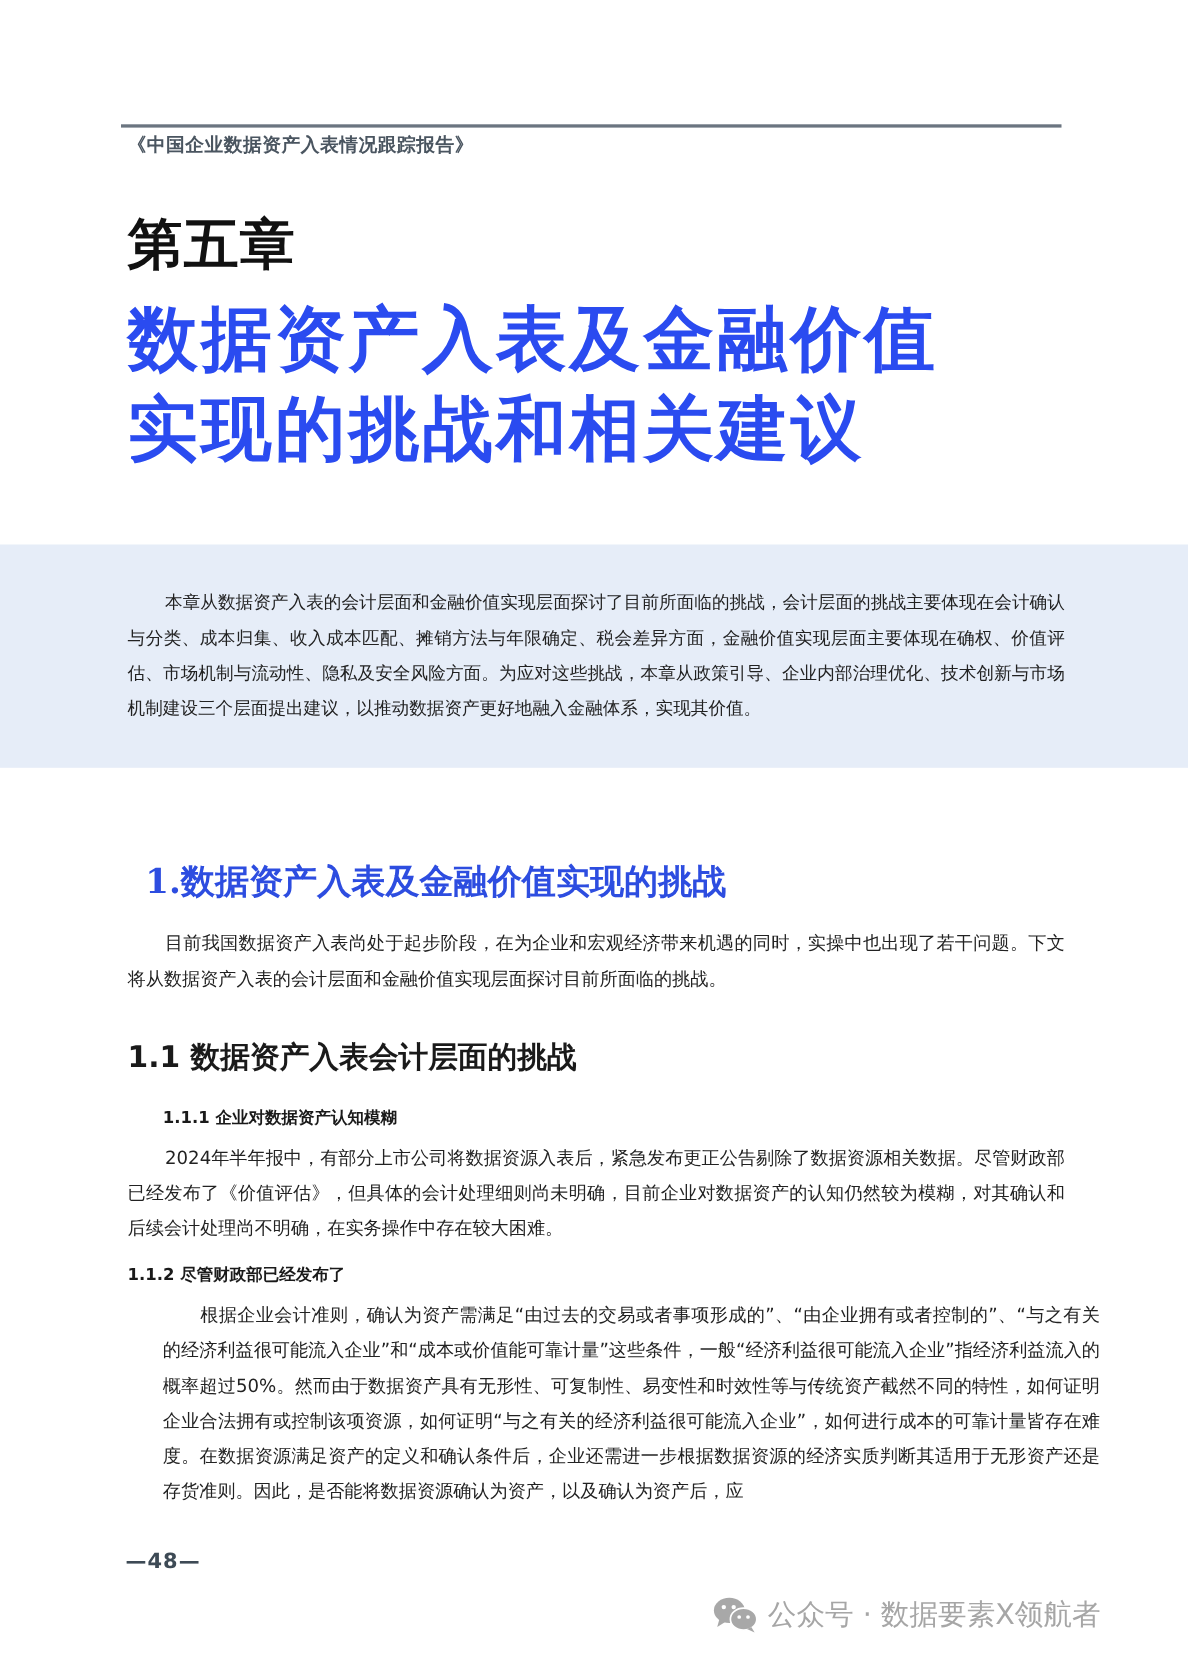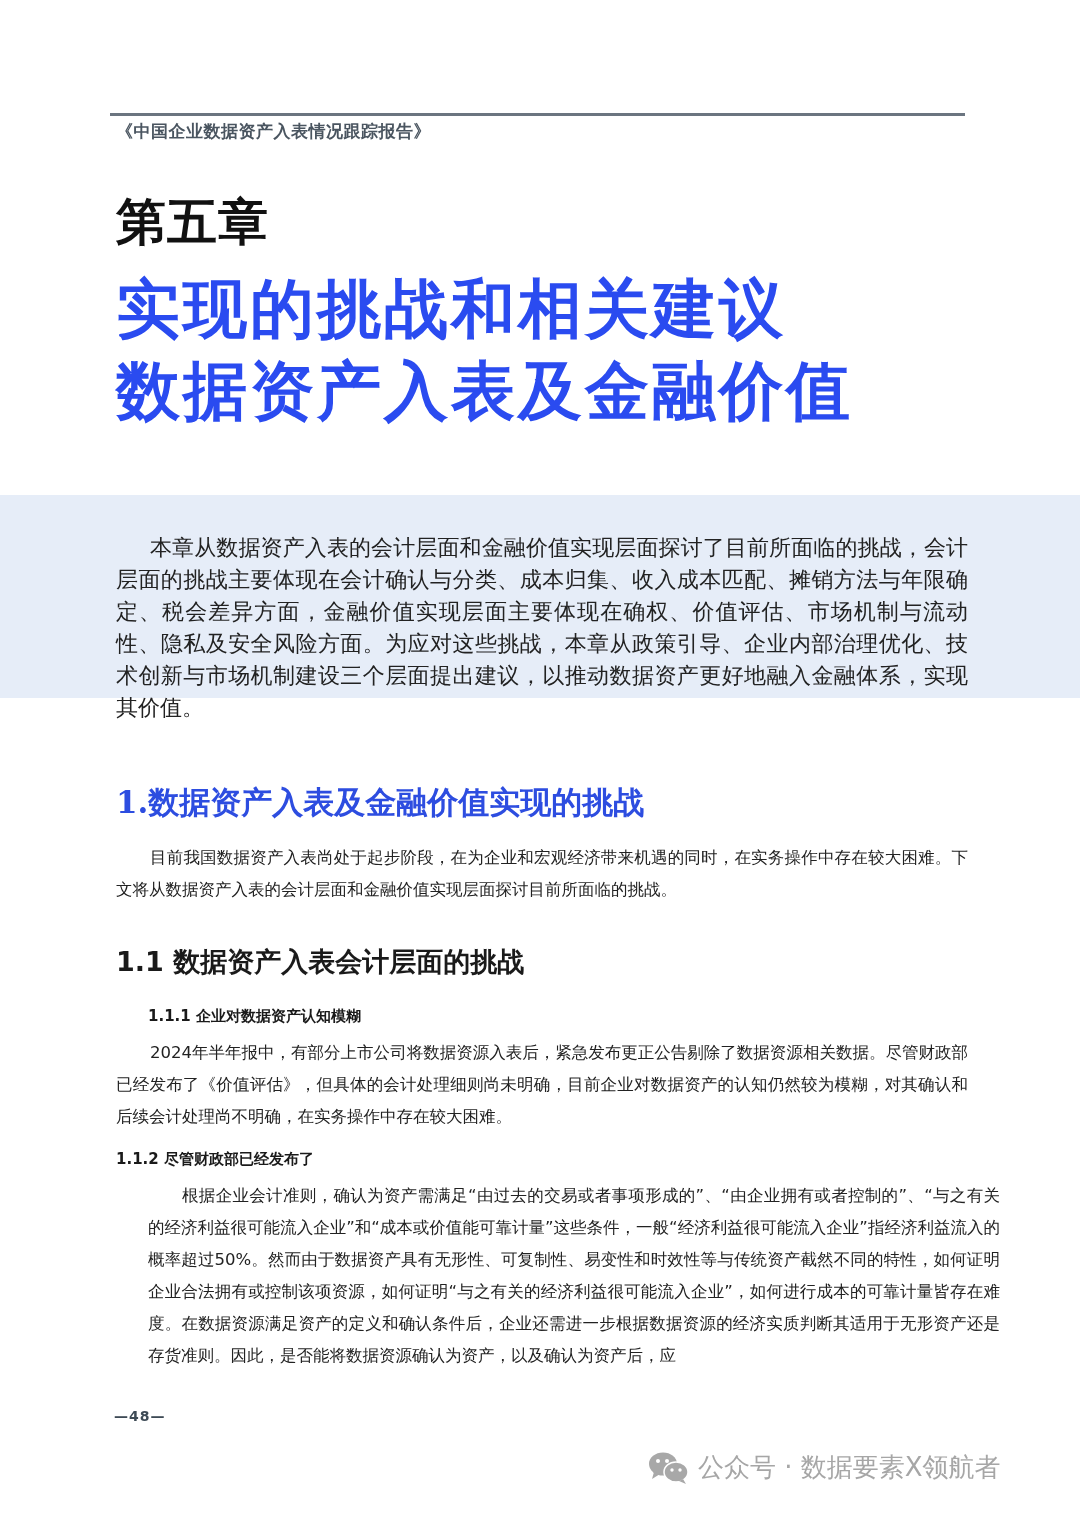--- a/index.html
+++ b/index.html
@@ -57,29 +57,29 @@
       top: 495px;
       width: 1080px;
       height: 203px;
       background: #e6edf8;
     }
     .intro-text {
       position: absolute;
       left: 116px;
       top: 532px;
       width: 852px;
-      font-size: 22px;
+      font-size: 16px;
       line-height: 32px;
       color: #222222;
       text-indent: 34px;
       text-align: justify;
     }
     .section-title {
       position: absolute;
-      left: 116px;
+      left: 132px;
       top: 780px;
       font-size: 31px;
       font-weight: bold;
       color: #2d4de0;
       font-family: "DejaVu Serif", "Liberation Serif", serif;
       line-height: 44px;
     }
     .para {
       position: absolute;
       left: 116px;
@@ -109,21 +109,21 @@
       line-height: 24px;
     }
     .sst-1 { top: 1004px; margin-left: 32px; }
     .p-2 { top: 1037px; }
     .sst-2 { top: 1147px; }
     .p-3 { top: 1180px; margin-left: 32px; }
     .page-number {
       position: absolute;
       left: 114px;
       top: 1408px;
-      font-size: 14px;
+      font-size: 19px;
       color: #3d4a55;
       font-weight: bold;
       letter-spacing: 1px;
     }
     .watermark {
       position: absolute;
       left: 648px;
       top: 1450px;
       display: flex;
       align-items: flex-end;
@@ -138,29 +138,29 @@
     }
   </style>
 </head>
 <body>
 
 <div class="running-header">《中国企业数据资产入表情况跟踪报告》</div>
 <div class="header-rule"></div>
 
 <div class="chapter-label">第五章</div>
 <div class="chapter-title">
+  <div>数据资产入表及金融价值</div>
   <div>实现的挑战和相关建议</div>
-  <div>数据资产入表及金融价值</div>
 </div>
 
 <div class="intro-band"></div>
 <div class="intro-text">本章从数据资产入表的会计层面和金融价值实现层面探讨了目前所面临的挑战，会计层面的挑战主要体现在会计确认与分类、成本归集、收入成本匹配、摊销方法与年限确定、税会差异方面，金融价值实现层面主要体现在确权、价值评估、市场机制与流动性、隐私及安全风险方面。为应对这些挑战，本章从政策引导、企业内部治理优化、技术创新与市场机制建设三个层面提出建议，以推动数据资产更好地融入金融体系，实现其价值。</div>
 
 <div class="section-title">1.数据资产入表及金融价值实现的挑战</div>
-<div class="para p-1">目前我国数据资产入表尚处于起步阶段，在为企业和宏观经济带来机遇的同时，在实务操作中存在较大困难。下文将从数据资产入表的会计层面和金融价值实现层面探讨目前所面临的挑战。</div>
+<div class="para p-1">目前我国数据资产入表尚处于起步阶段，在为企业和宏观经济带来机遇的同时，实操中也出现了若干问题。下文将从数据资产入表的会计层面和金融价值实现层面探讨目前所面临的挑战。</div>
 
 <div class="subsection-title">1.1 数据资产入表会计层面的挑战</div>
 
 <div class="subsub-title sst-1">1.1.1 企业对数据资产认知模糊</div>
 <div class="para p-2">2024年半年报中，有部分上市公司将数据资源入表后，紧急发布更正公告剔除了数据资源相关数据。尽管财政部已经发布了《价值评估》，但具体的会计处理细则尚未明确，目前企业对数据资产的认知仍然较为模糊，对其确认和后续会计处理尚不明确，在实务操作中存在较大困难。</div>
 
 <div class="subsub-title sst-2">1.1.2 尽管财政部已经发布了</div>
 <div class="para p-3">根据企业会计准则，确认为资产需满足“由过去的交易或者事项形成的”、“由企业拥有或者控制的”、“与之有关的经济利益很可能流入企业”和“成本或价值能可靠计量”这些条件，一般“经济利益很可能流入企业”指经济利益流入的概率超过50%。然而由于数据资产具有无形性、可复制性、易变性和时效性等与传统资产截然不同的特性，如何证明企业合法拥有或控制该项资源，如何证明“与之有关的经济利益很可能流入企业”，如何进行成本的可靠计量皆存在难度。在数据资源满足资产的定义和确认条件后，企业还需进一步根据数据资源的经济实质判断其适用于无形资产还是存货准则。因此，是否能将数据资源确认为资产，以及确认为资产后，应</div>
 
 <div class="page-number">—48—</div>

